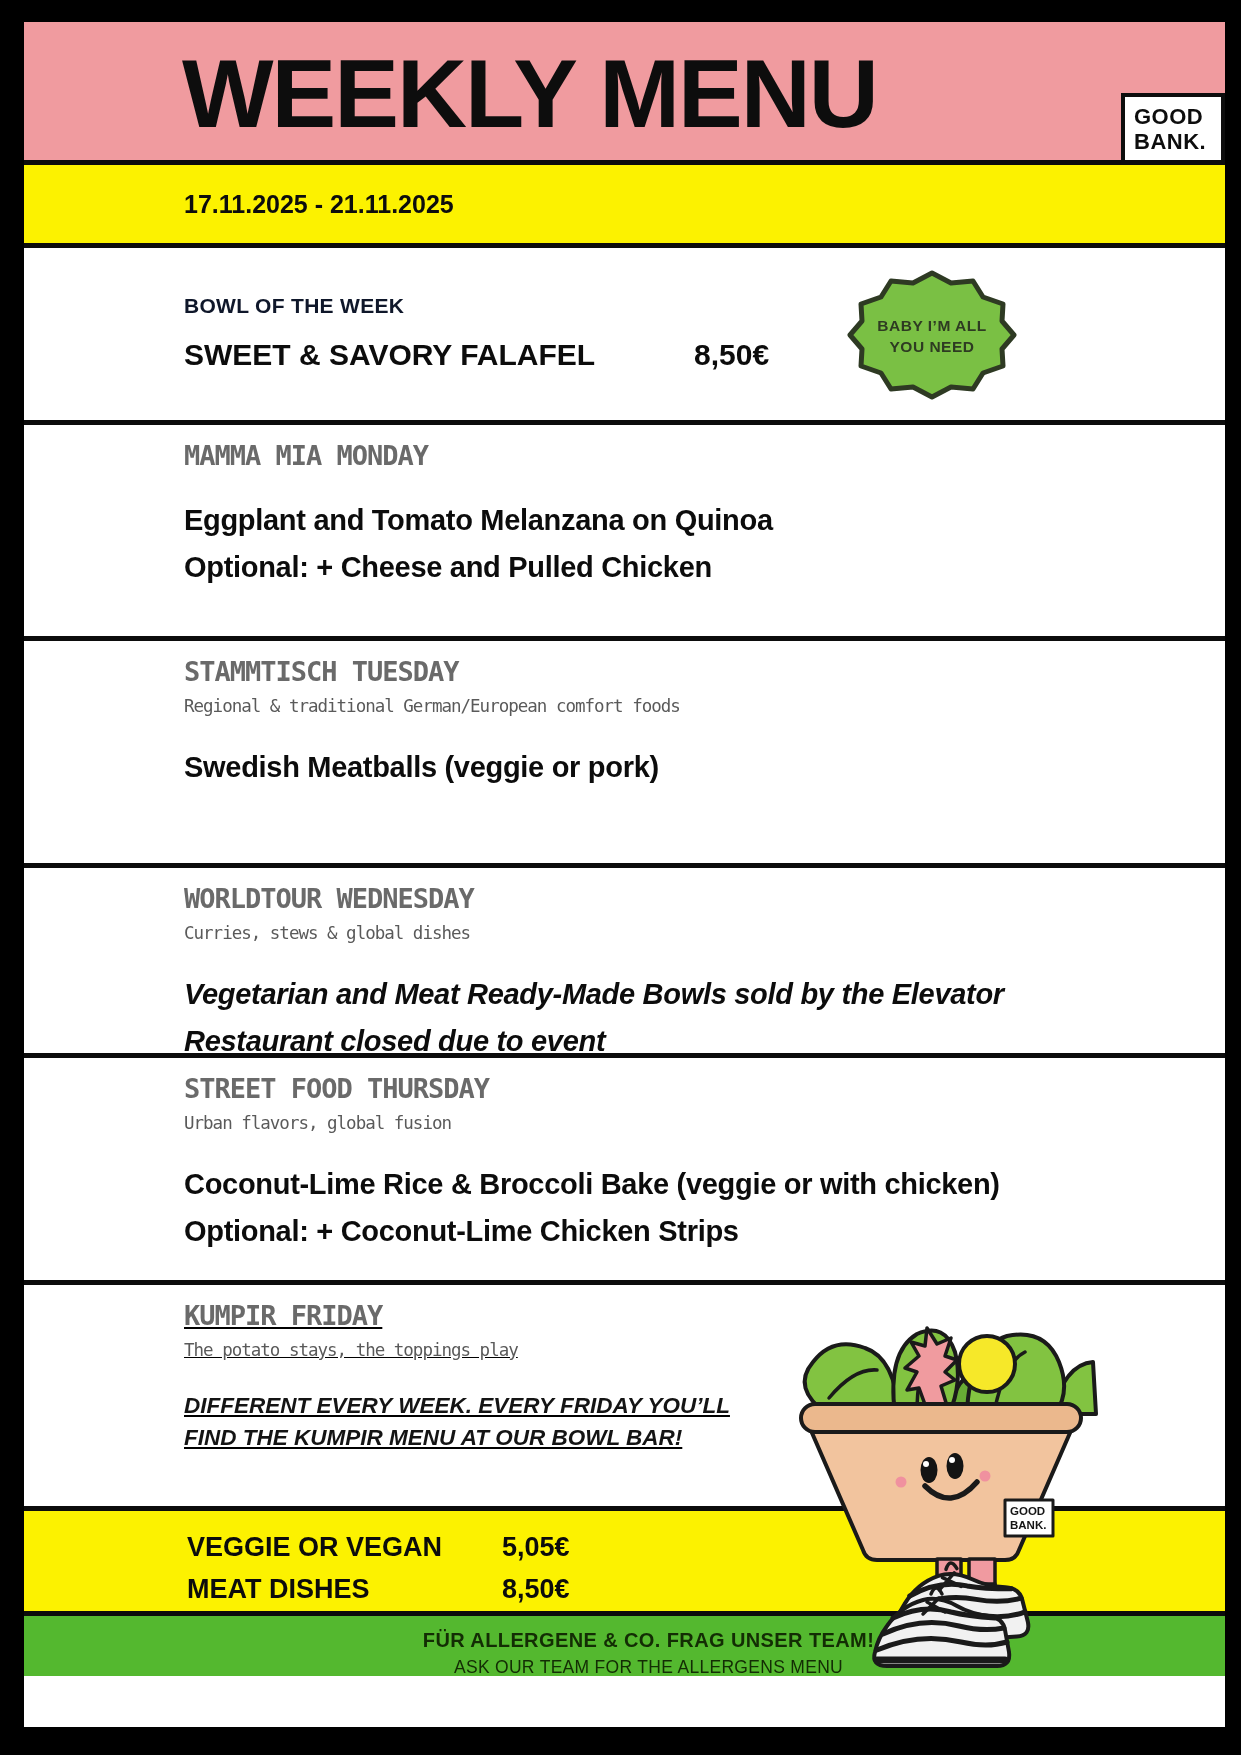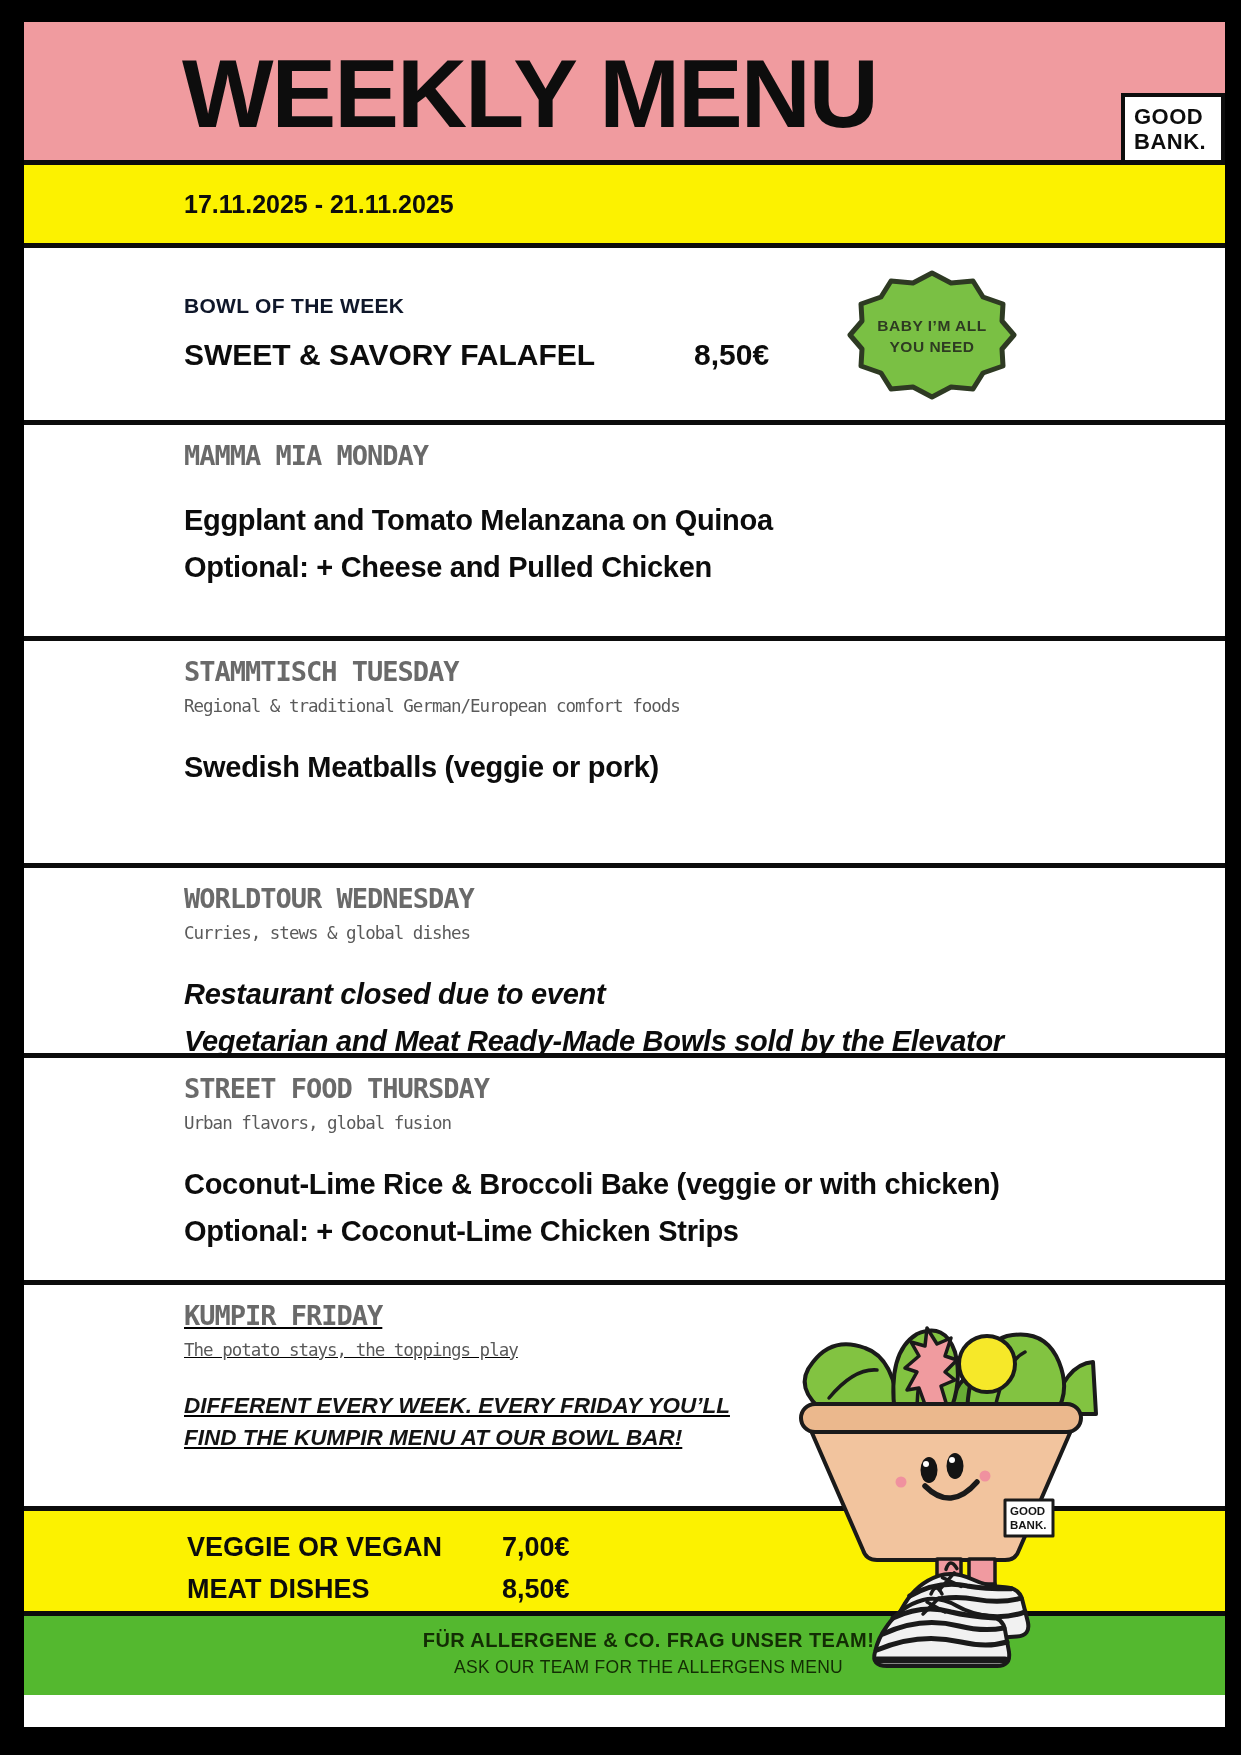--- a/index.html
+++ b/index.html
@@ -40,21 +40,21 @@
   .dishes.italic{font-style:italic;}
   .note{margin-top:28px;font-size:22.5px;font-weight:bold;font-style:italic;line-height:32px;
         color:#141414;width:560px;}
 
   
   .yellow-prices{height:100px;background:#FCF200;box-sizing:border-box;padding:15px 0 0 163px;}
   .price-row{display:grid;grid-template-columns:315px auto;height:42px;align-items:center;}
   .price-row span{font-size:27px;font-weight:bold;color:#0c0c0c;}
 
   
-  .green-footer{height:79px;background:#54B82F;text-align:center;box-sizing:border-box;padding-top:13px;padding-left:48px;}
+  .green-footer{height:60px;background:#54B82F;text-align:center;box-sizing:border-box;padding-top:13px;padding-left:48px;}
   .footer-de{font-size:20px;font-weight:bold;color:#132d04;letter-spacing:.4px;}
   .footer-en{font-size:17.5px;color:#132d04;margin-top:5px;letter-spacing:.3px;}
 
   
   .badge{position:absolute;left:823px;top:248px;z-index:5;}
   .character{position:absolute;left:775px;top:1296px;z-index:7;}
 </style>
 </head>
 <body>
 
@@ -103,22 +103,22 @@
         <div>Swedish Meatballs (veggie or pork)</div>
       </div>
     </div>
 
     <div class="band-line"></div>
 
     <div class="day day-wed">
       <div class="day-title">WORLDTOUR WEDNESDAY</div>
       <div class="day-sub">Curries, stews &amp; global dishes</div>
       <div class="dishes italic">
+        <div>Vegetarian and Meat Ready-Made Bowls sold by the Elevator</div>
         <div>Restaurant closed due to event</div>
-        <div>Vegetarian and Meat Ready-Made Bowls sold by the Elevator</div>
       </div>
     </div>
 
     <div class="band-line"></div>
 
     <div class="day day-thu">
       <div class="day-title">STREET FOOD THURSDAY</div>
       <div class="day-sub">Urban flavors, global fusion</div>
       <div class="dishes">
         <div>Coconut-Lime Rice &amp; Broccoli Bake (veggie or with chicken)</div>
@@ -135,21 +135,21 @@
         <div>DIFFERENT EVERY WEEK. EVERY FRIDAY YOU’LL</div>
         <div>FIND THE KUMPIR MENU AT OUR BOWL BAR!</div>
       </div>
     </div>
 
     <div class="band-line"></div>
 
     <div class="yellow-prices">
       <div class="price-row">
         <span>VEGGIE OR VEGAN</span>
-        <span>7,00€</span>
+        <span>5,05€</span>
       </div>
       <div class="price-row">
         <span>MEAT DISHES</span>
         <span>8,50€</span>
       </div>
     </div>
 
     <div class="band-line"></div>
 
     <div class="green-footer">

